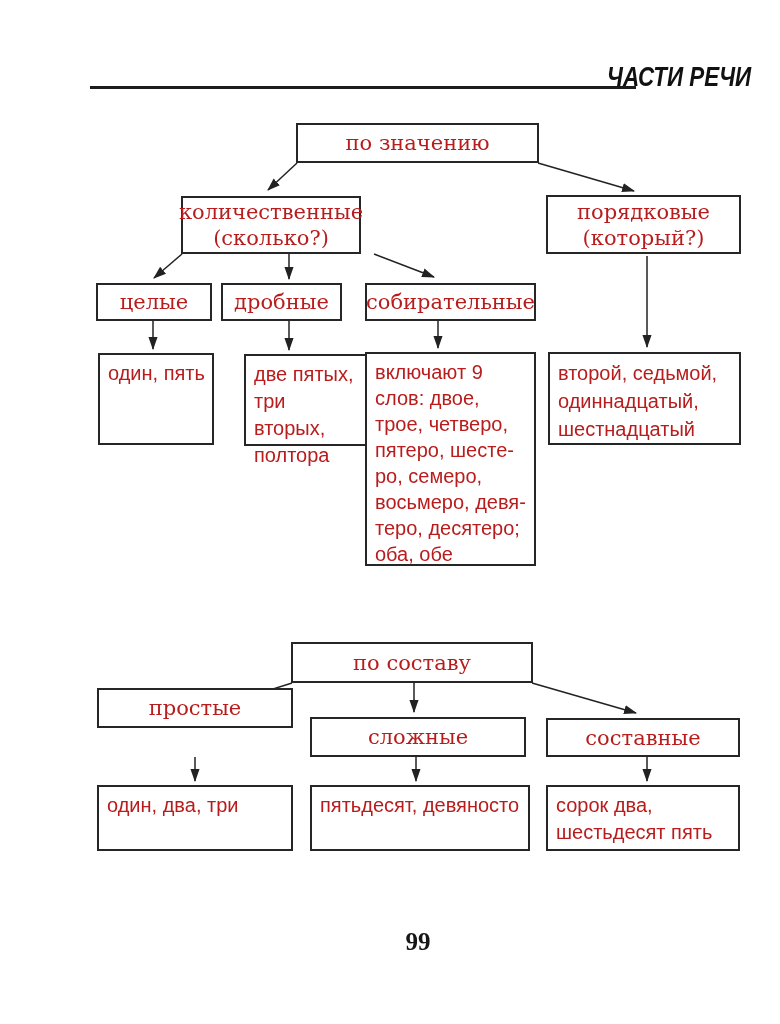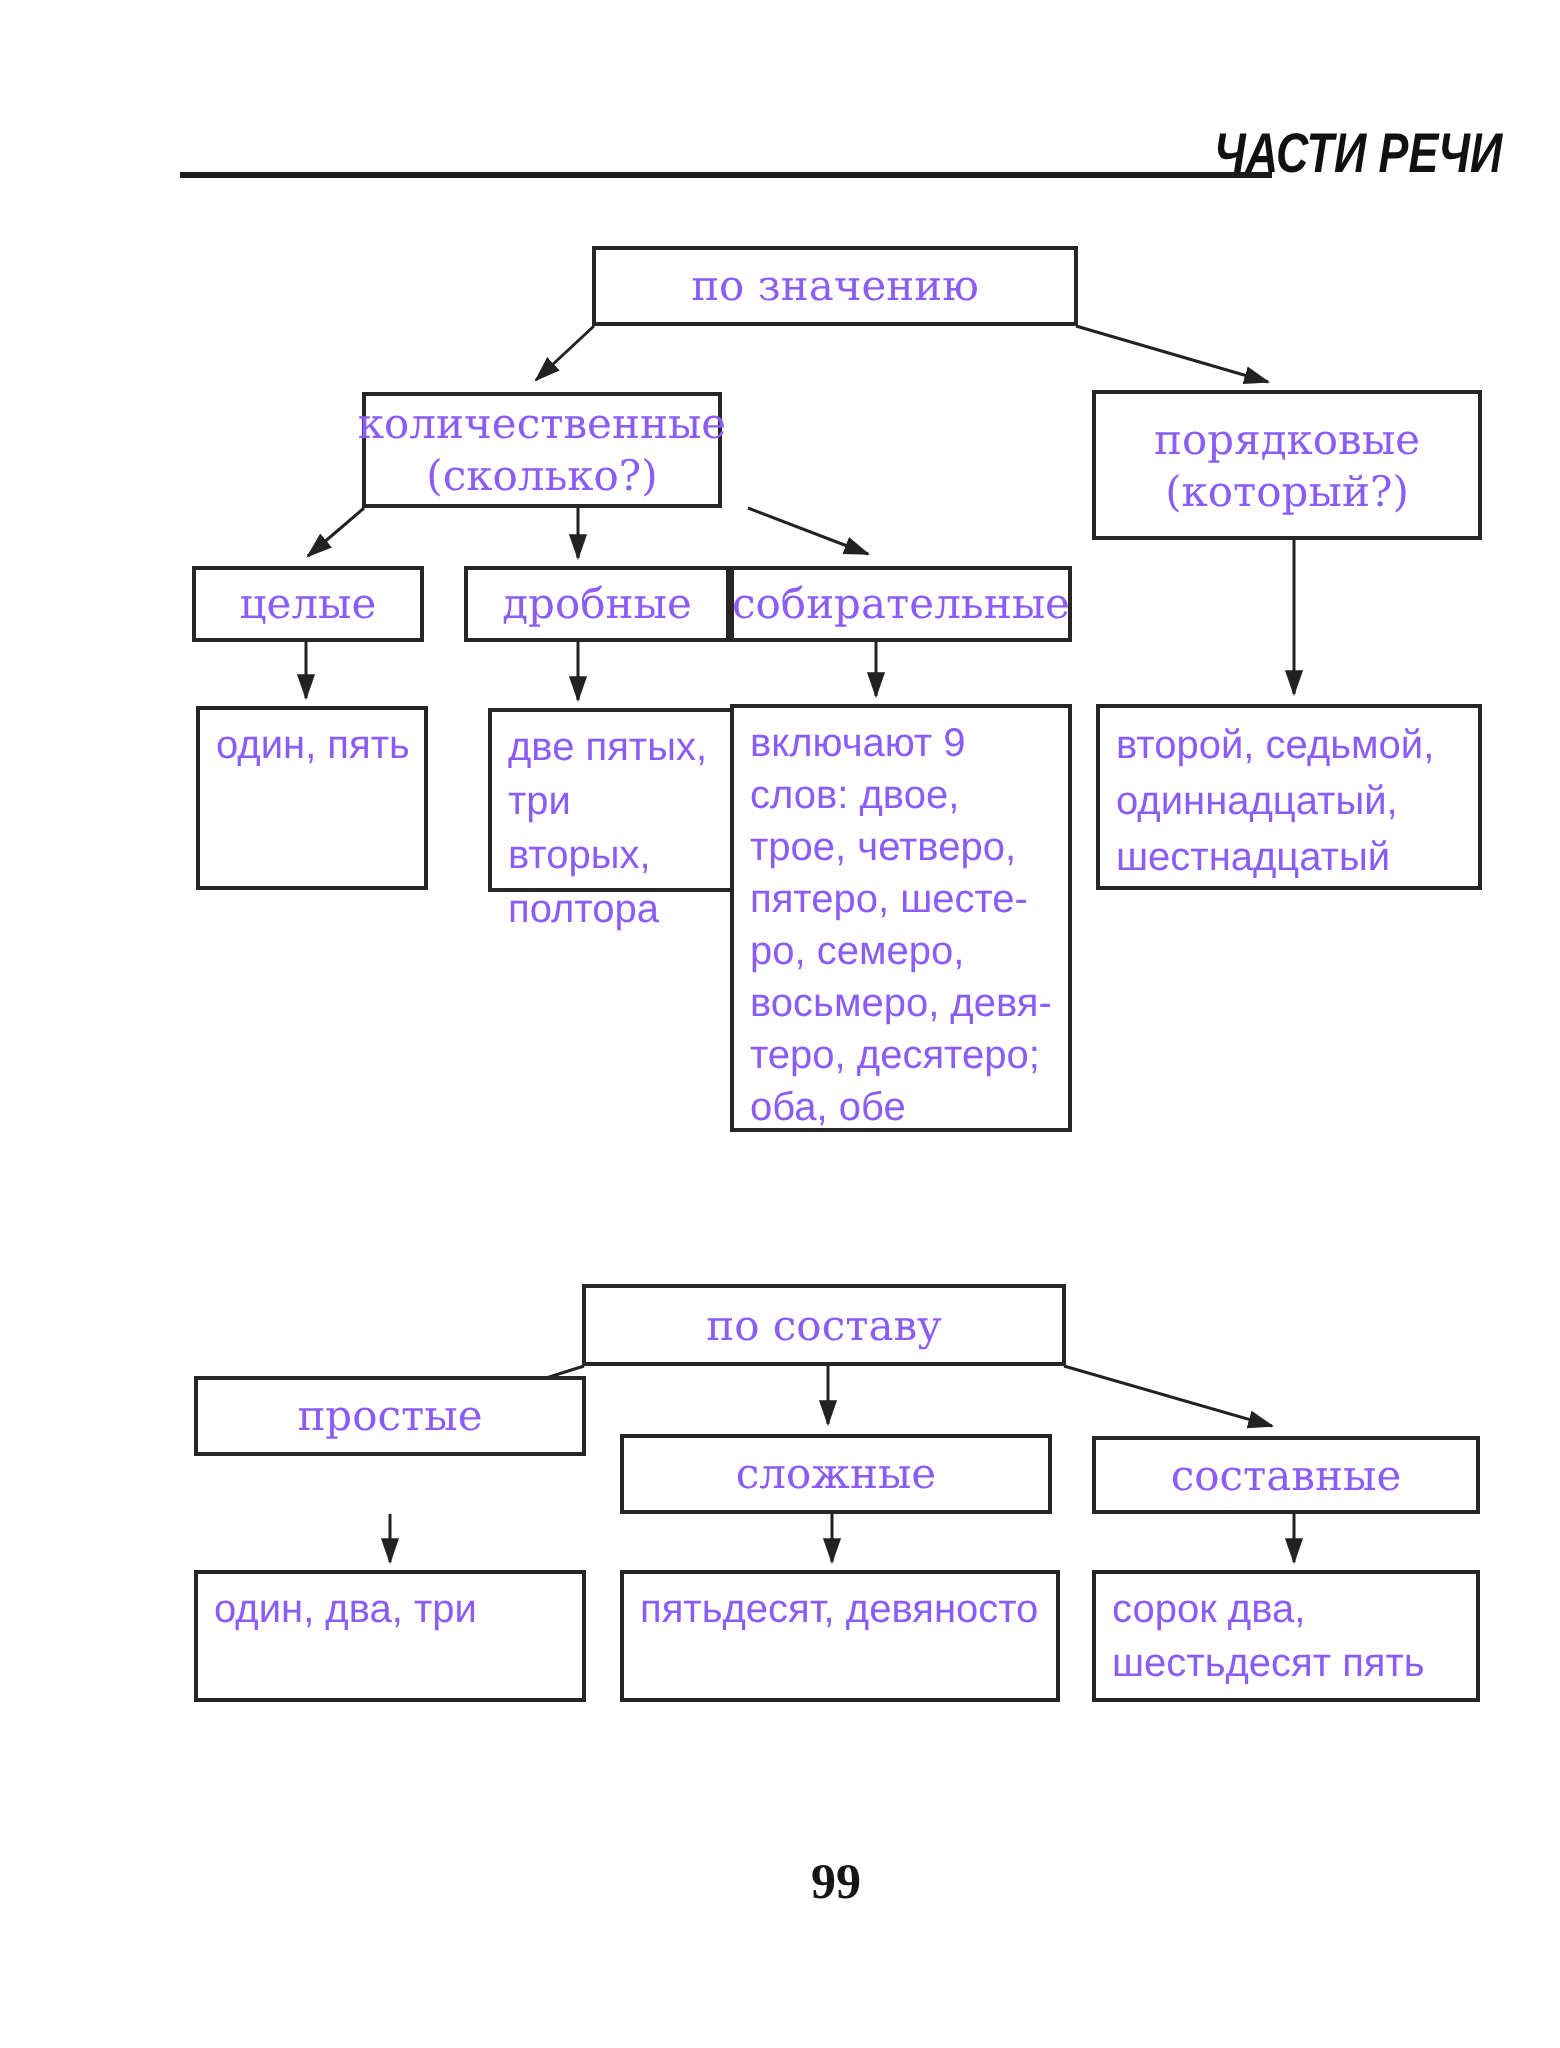--- a/index.html
+++ b/index.html
@@ -3,21 +3,21 @@
 <meta charset="utf-8">
 <style>
   html,body{margin:0;padding:0;background:#fff;}
   .page{
     position:relative;width:780px;height:1024px;background:#ffffff;overflow:hidden;
     font-family:"Liberation Sans", sans-serif;color:#161616;margin-left:28px;
   }
   .arrow-layer{position:absolute;left:0;top:0;width:780px;height:1024px;}
   .box{
     position:absolute;box-sizing:border-box;border:2px solid #262626;background:#fff;
-    color:#8b5cf6;
+    color:#b91c1c;
   }
   .node{
     font-family:"DejaVu Serif","Liberation Serif",serif;
     font-size:21px;line-height:26px;
     display:flex;flex-direction:column;justify-content:center;align-items:center;
     text-align:center;
   }
   .leaf{
     font-family:"Liberation Sans",sans-serif;
     font-size:20px;line-height:27px;
@@ -76,30 +76,30 @@
   <div>
     <div class="box node" style="left:268px;top:123px;width:243px;height:40px">
       <div>по значению</div>
     </div>
 
     <div class="box node" style="left:153px;top:196px;width:180px;height:58px">
       <div>количественные</div>
       <div>(сколько?)</div>
     </div>
 
-    <div class="box node" style="left:518px;top:195px;width:195px;height:75px">
+    <div class="box node" style="left:518px;top:195px;width:195px;height:59px">
       <div>порядковые</div>
       <div>(который?)</div>
     </div>
 
     <div class="box node" style="left:68px;top:283px;width:116px;height:38px">
       <div>целые</div>
     </div>
 
-    <div class="box node" style="left:204px;top:283px;width:133px;height:38px">
+    <div class="box node" style="left:193px;top:283px;width:121px;height:38px">
       <div>дробные</div>
     </div>
 
     <div class="box node" style="left:337px;top:283px;width:171px;height:38px">
       <div>собирательные</div>
     </div>
 
     <div class="box leaf" style="left:70px;top:353px;width:116px;height:92px">
       <span>один, пять</span>
     </div>

